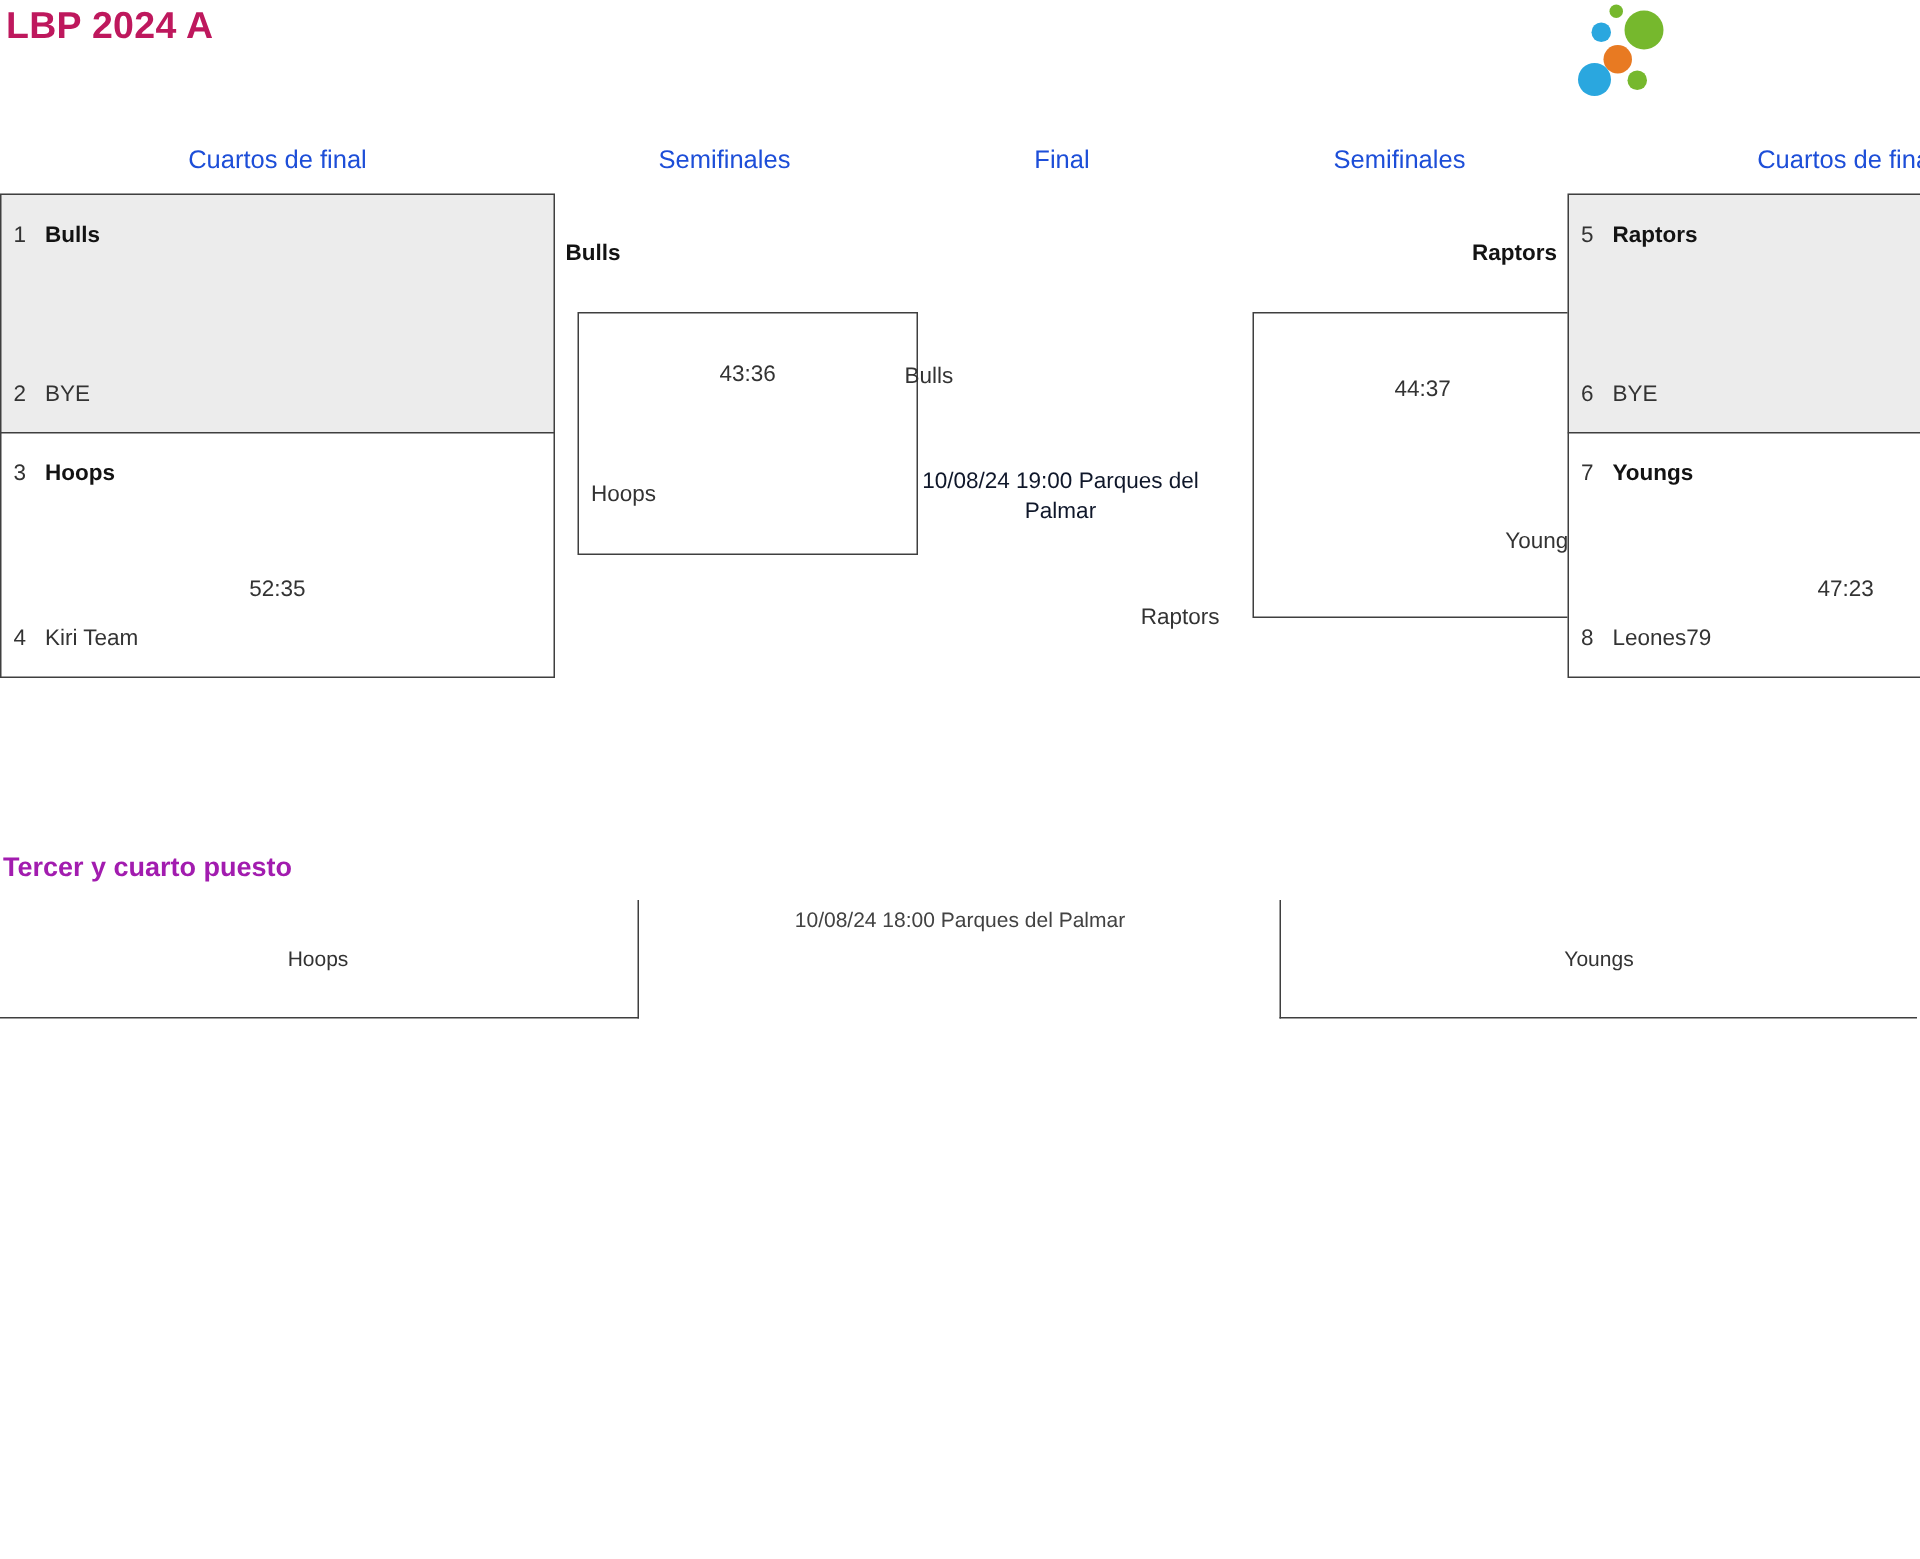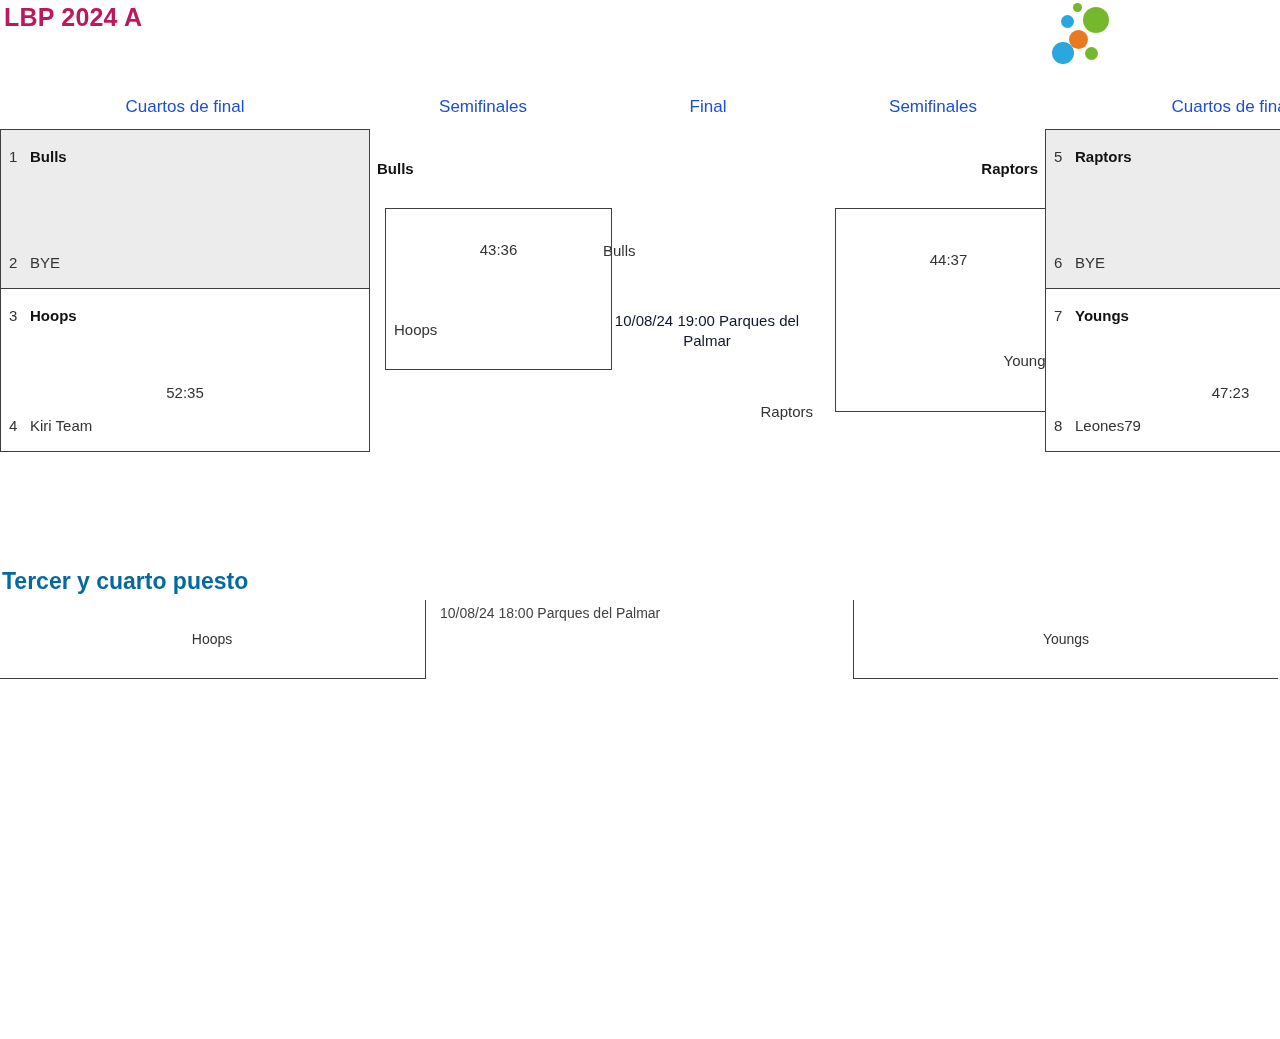--- a/index.html
+++ b/index.html
@@ -97,39 +97,39 @@
   .final-top    { left: 603px; top: 242px; }
   .final-bottom { right: 467px; top: 403px; }
   .final-sched {
     left: 597px; top: 311px; width: 220px;
     text-align: center; font-size: 15px; line-height: 20px; color: #0f172a;
   }
 
   
   .tp-heading {
     left: 2px; top: 568px;
-    font-size: 23px; font-weight: 700; color: #0369a1;
+    font-size: 18px; font-weight: 700; color: #a21caf;
   }
   .tp-cell {
     top: 600px; height: 79px;
     box-sizing: border-box;
     display: flex; align-items: center; justify-content: center;
     font-size: 14px; color: #333;
   }
   .tp-left {
     left: -1px; width: 427px;
     border-right: 1px solid #3f3f3f; border-bottom: 1px solid #3f3f3f;
   }
   .tp-right {
     left: 853px; width: 425px;
     border-left: 1px solid #3f3f3f; border-bottom: 1px solid #3f3f3f;
   }
   .tp-sched {
     left: 440px; top: 605px; width: 400px;
-    font-size: 14px; color: #424242;
+    text-align: center; font-size: 14px; color: #424242;
   }
 </style>
 </head>
 <body>
 
 <div class="abs page-title">
   <div>LBP 2024 A</div>
 </div>
 
 <div class="abs logo">

